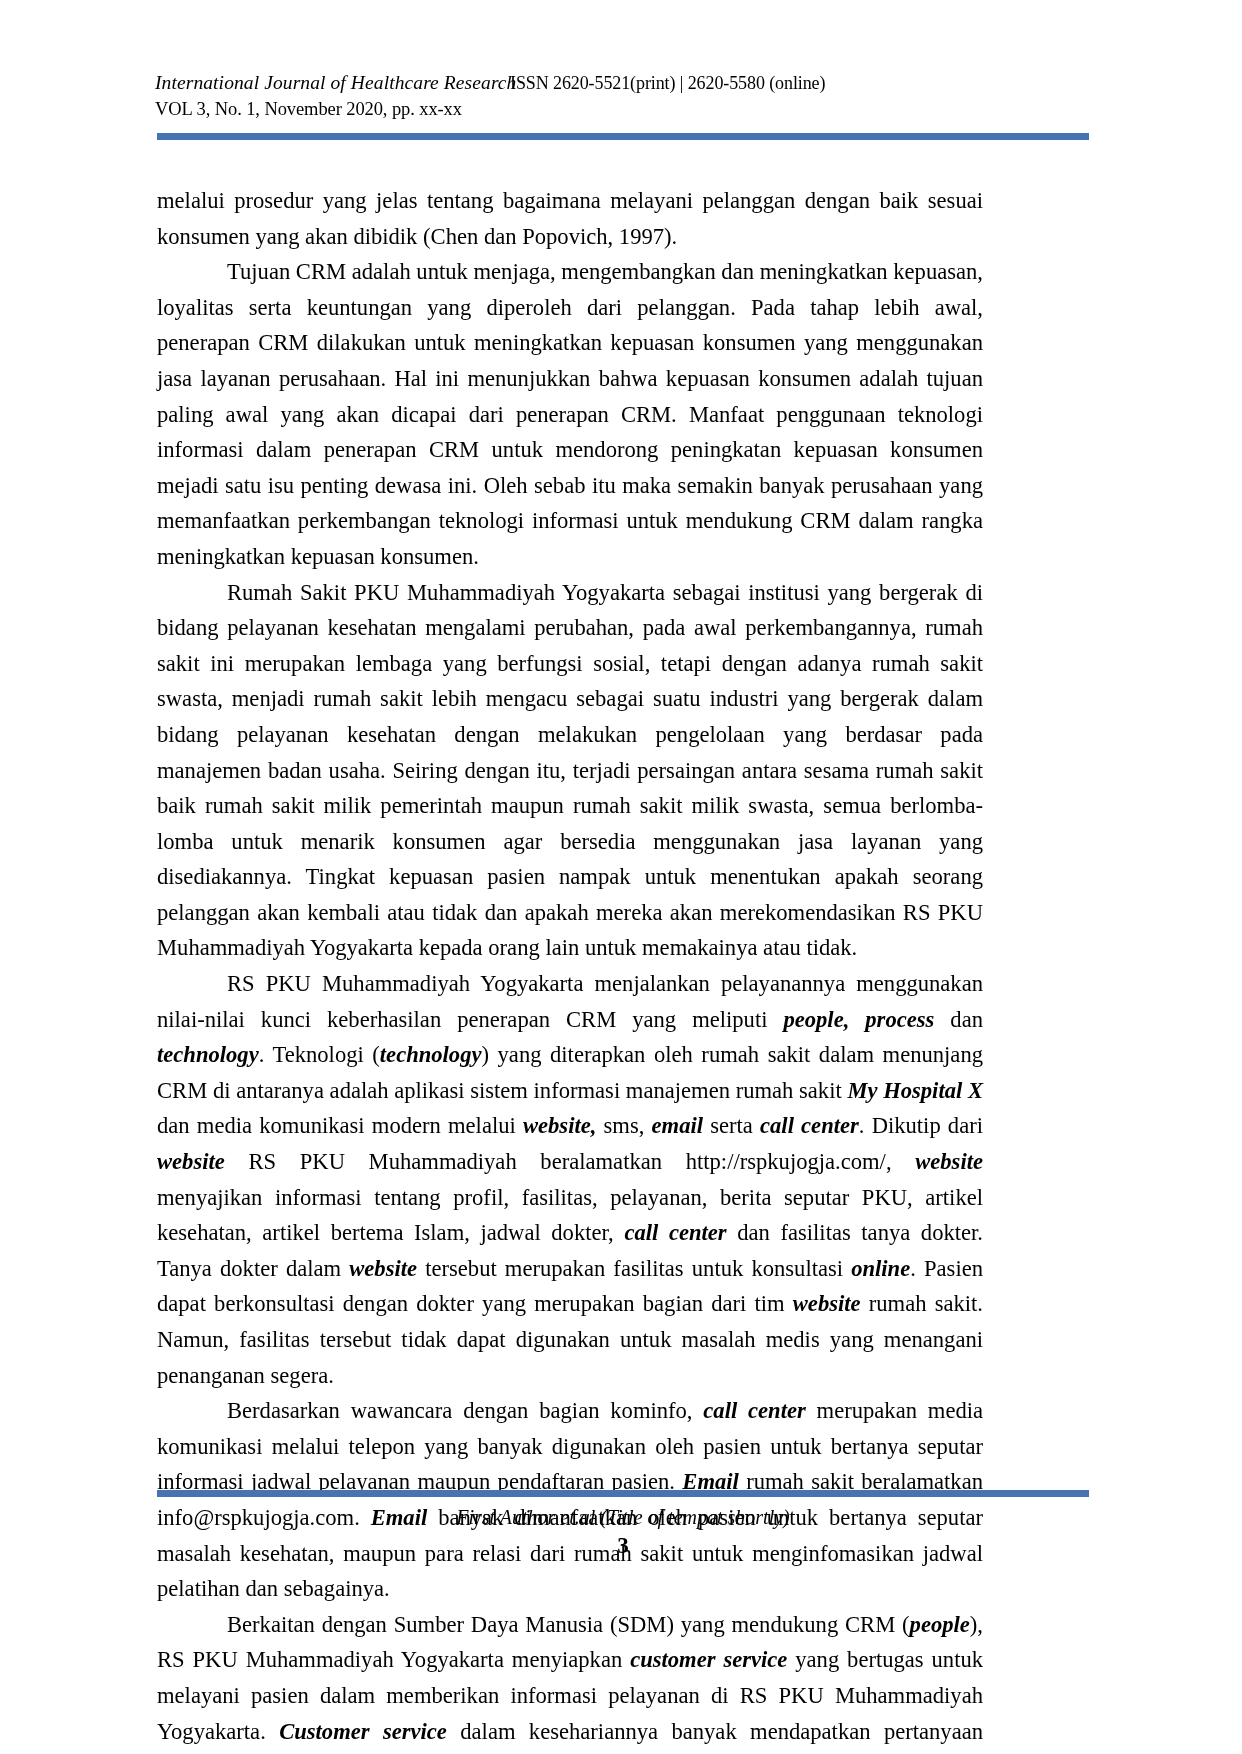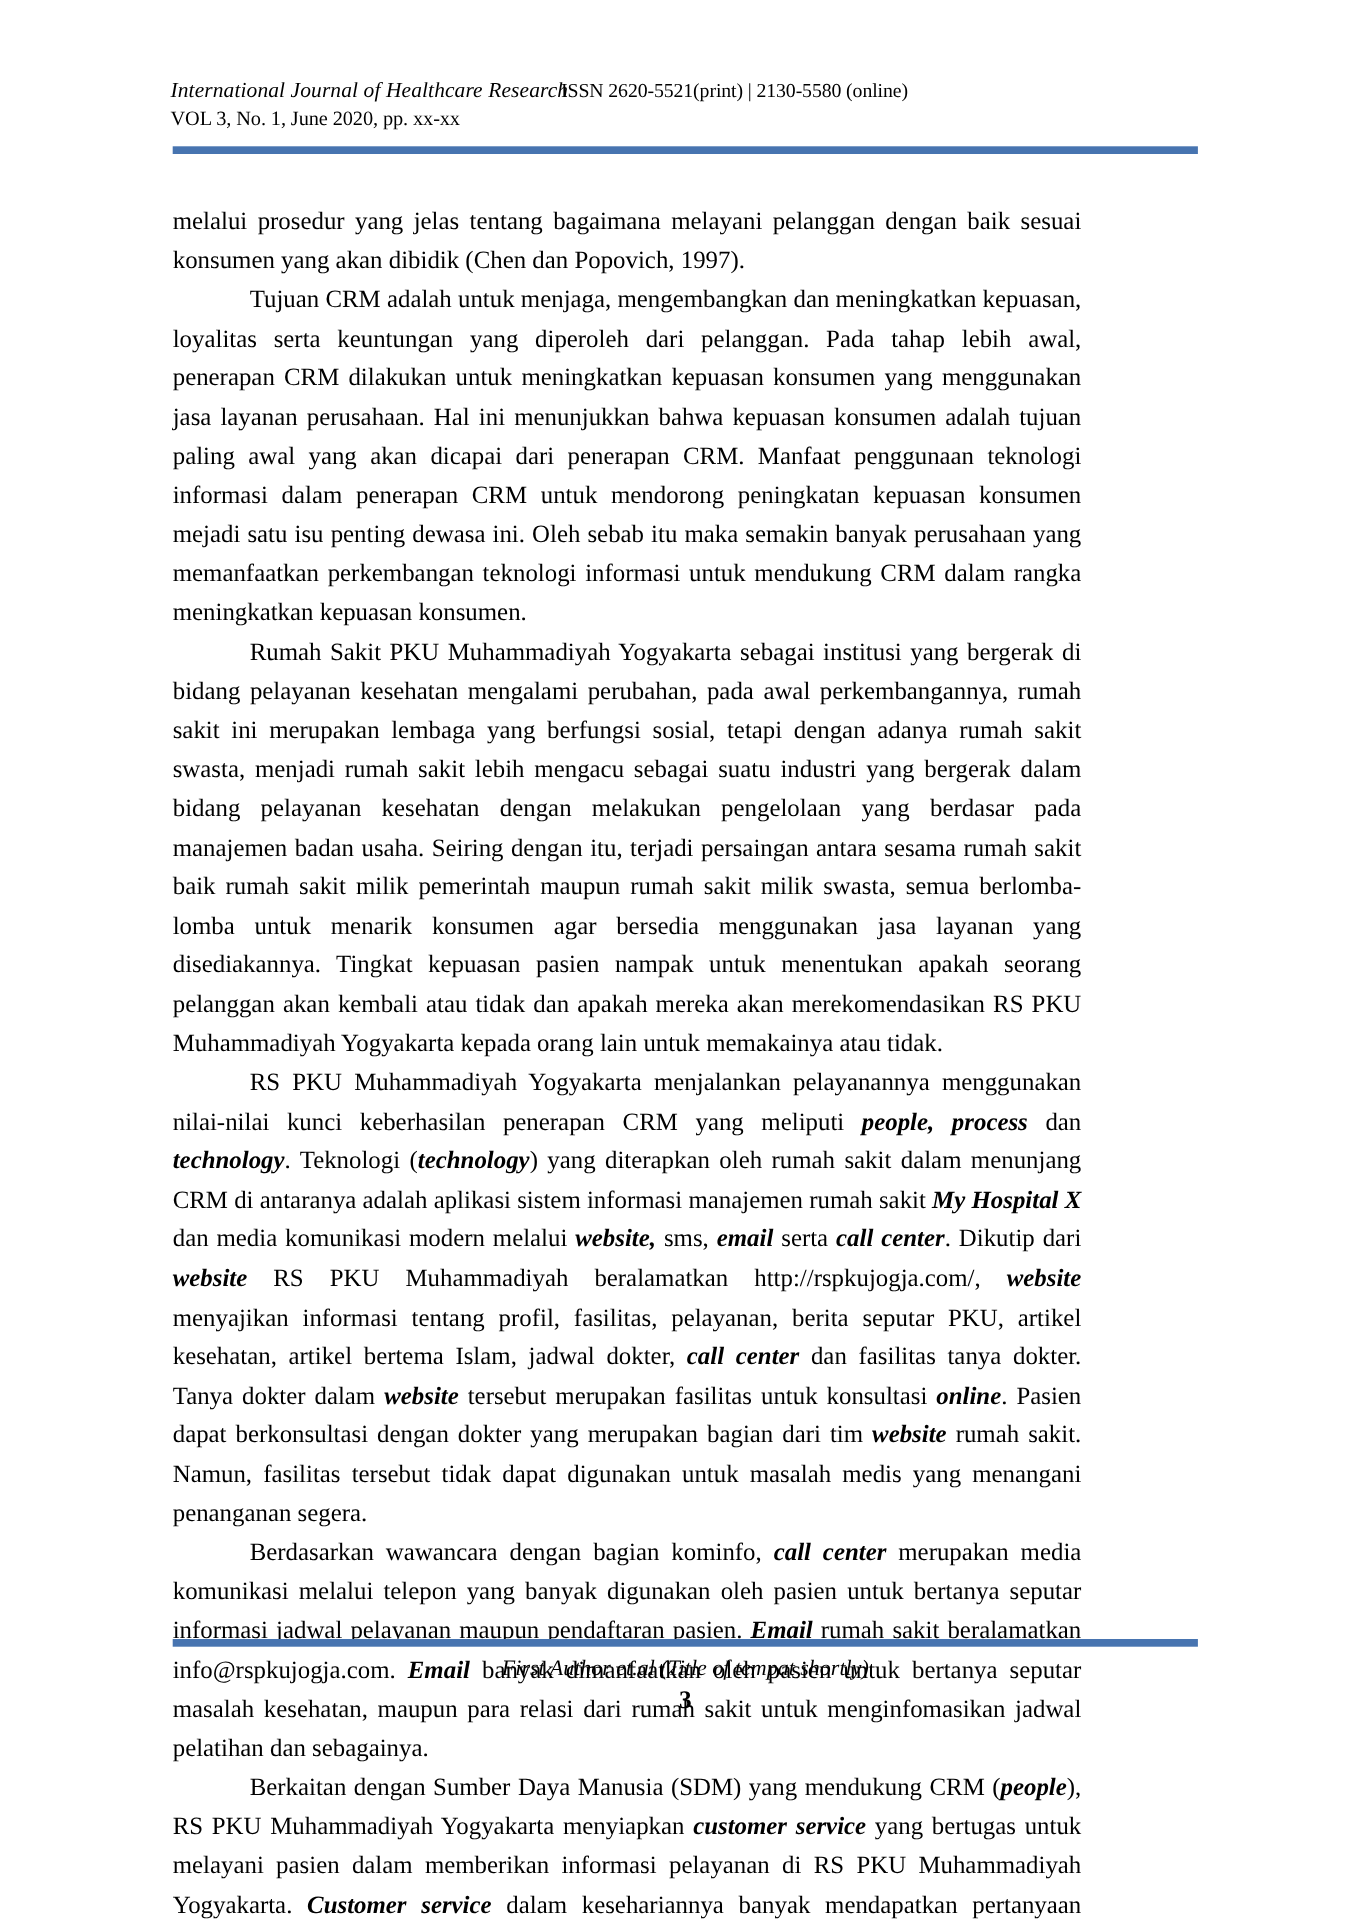--- a/index.html
+++ b/index.html
@@ -107,23 +107,23 @@
   }
 </style>
 </head>
 <body>
 
 <div class="page">
 
   <div class="header">
     <div class="header-row">
       <span class="journal-title">International Journal of Healthcare Research</span>
-      <span class="issn">ISSN 2620-5521(print) | 2130-5580 (online)</span>
+      <span class="issn">ISSN 2620-5521(print) | 2620-5580 (online)</span>
     </div>
-    <div class="vol-line">VOL 3, No. 1, June 2020, pp. xx-xx</div>
+    <div class="vol-line">VOL 3, No. 1, November 2020, pp. xx-xx</div>
   </div>
 
   <div class="rule rule-top" style="background: rgb(71, 116, 176);"></div>
 
   <div class="body-col">
     <p class="para">melalui prosedur yang jelas tentang bagaimana melayani pelanggan dengan baik sesuai konsumen yang akan dibidik (Chen dan Popovich, 1997).</p>
     <p class="para indent">Tujuan CRM adalah untuk menjaga, mengembangkan dan meningkatkan kepuasan, loyalitas serta keuntungan yang diperoleh dari pelanggan. Pada tahap lebih awal, penerapan CRM dilakukan untuk meningkatkan kepuasan konsumen yang menggunakan jasa layanan perusahaan. Hal ini menunjukkan bahwa kepuasan konsumen adalah tujuan paling awal yang akan dicapai dari penerapan CRM. Manfaat  penggunaan teknologi informasi dalam penerapan CRM untuk mendorong peningkatan kepuasan konsumen mejadi satu isu penting dewasa ini. Oleh sebab itu maka semakin banyak perusahaan yang memanfaatkan perkembangan teknologi informasi untuk mendukung CRM dalam rangka meningkatkan kepuasan konsumen.</p>
     <p class="para indent">Rumah Sakit PKU Muhammadiyah Yogyakarta sebagai institusi yang bergerak di bidang pelayanan kesehatan mengalami perubahan, pada awal perkembangannya, rumah sakit ini merupakan lembaga yang berfungsi sosial, tetapi dengan adanya rumah sakit swasta, menjadi rumah sakit lebih mengacu sebagai suatu industri yang bergerak dalam bidang pelayanan kesehatan dengan melakukan pengelolaan yang berdasar pada manajemen badan usaha. Seiring dengan itu, terjadi persaingan antara sesama rumah sakit baik rumah sakit milik pemerintah maupun rumah sakit milik swasta, semua berlomba-lomba untuk menarik konsumen agar bersedia menggunakan jasa layanan yang disediakannya. Tingkat kepuasan pasien nampak untuk menentukan apakah seorang pelanggan akan kembali atau tidak dan apakah mereka akan merekomendasikan RS PKU Muhammadiyah Yogyakarta kepada orang lain untuk memakainya atau tidak.</p>
     <p class="para indent">RS PKU Muhammadiyah Yogyakarta menjalankan pelayanannya menggunakan nilai-nilai kunci keberhasilan penerapan CRM yang meliputi <i>people, process</i> dan <i>technology</i>. Teknologi (<i>technology</i>) yang diterapkan oleh rumah sakit dalam menunjang CRM di antaranya adalah aplikasi sistem informasi manajemen rumah sakit <i>My Hospital X</i> dan media komunikasi modern melalui <i>website,</i> sms, <i>email</i> serta <i>call center</i>. Dikutip dari <i>website</i> RS PKU Muhammadiyah beralamatkan http://rspkujogja.com/, <i>website</i> menyajikan informasi tentang profil, fasilitas, pelayanan, berita seputar PKU, artikel kesehatan, artikel bertema Islam, jadwal dokter, <i>call center</i> dan fasilitas tanya dokter. Tanya dokter dalam <i>website</i> tersebut merupakan fasilitas untuk konsultasi <i>online</i>. Pasien dapat berkonsultasi dengan dokter yang merupakan bagian dari tim <i>website</i> rumah sakit. Namun, fasilitas tersebut tidak dapat digunakan untuk masalah medis yang menangani penanganan segera.</p>
     <p class="para indent">Berdasarkan wawancara dengan bagian kominfo, <i>call center</i> merupakan media komunikasi melalui telepon yang banyak digunakan oleh pasien untuk bertanya seputar informasi jadwal pelayanan maupun pendaftaran pasien. <i>Email</i> rumah sakit beralamatkan info@rspkujogja.com. <i>Email</i> banyak dimanfaatkan oleh pasien untuk bertanya seputar masalah kesehatan, maupun para relasi dari rumah sakit untuk menginfomasikan jadwal pelatihan dan sebagainya.</p>

